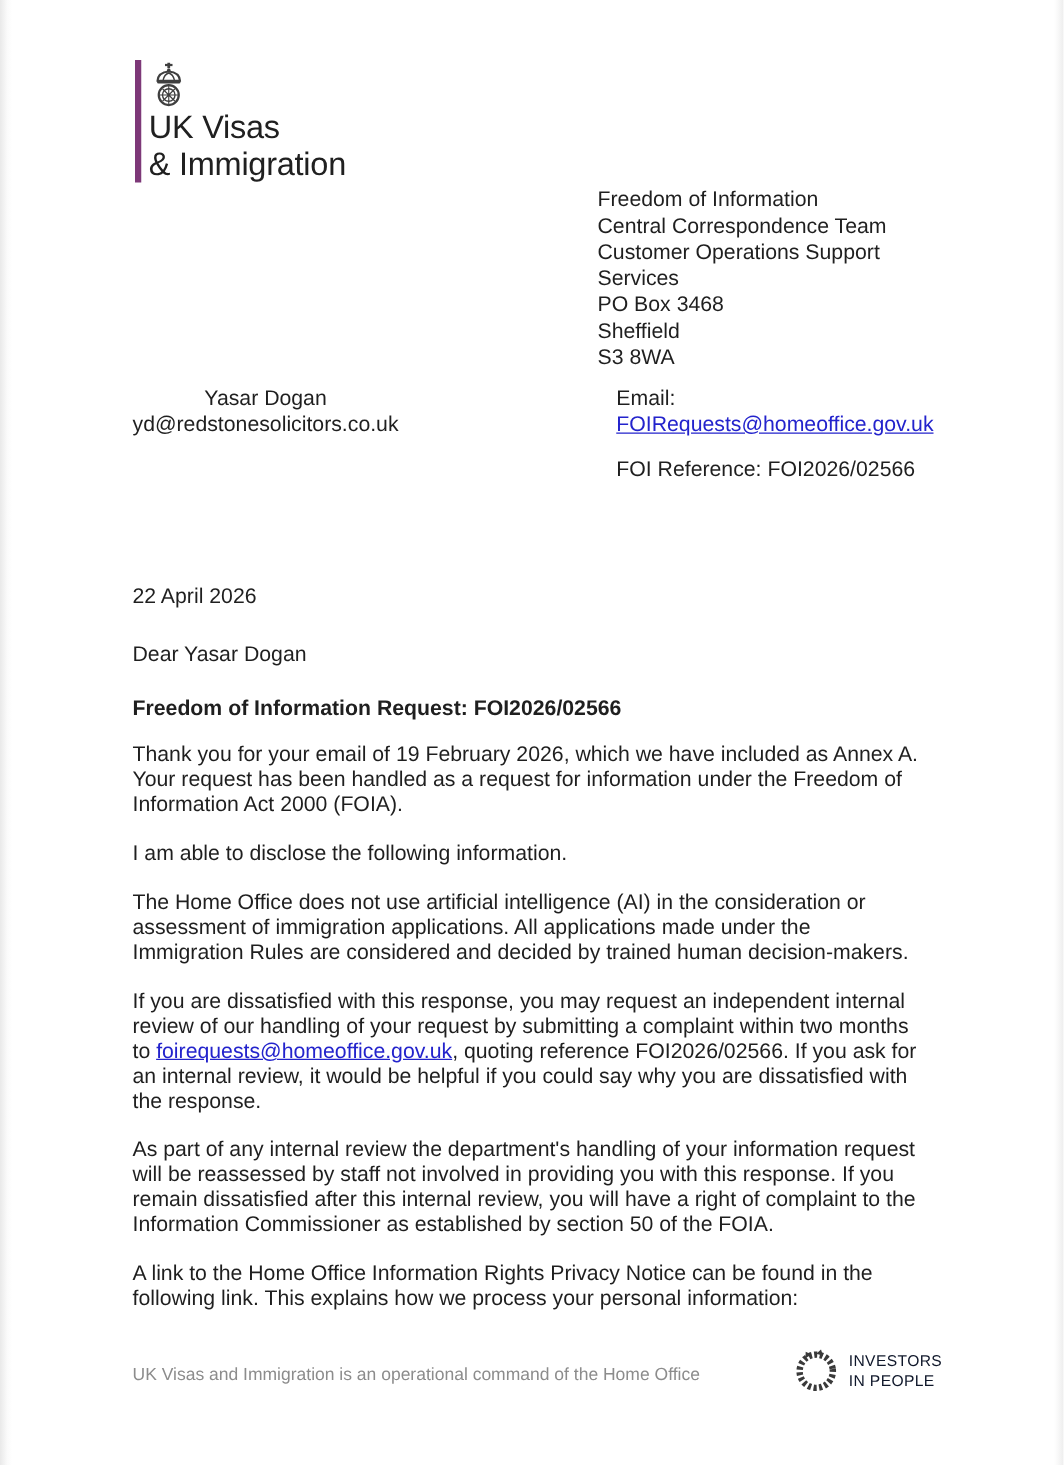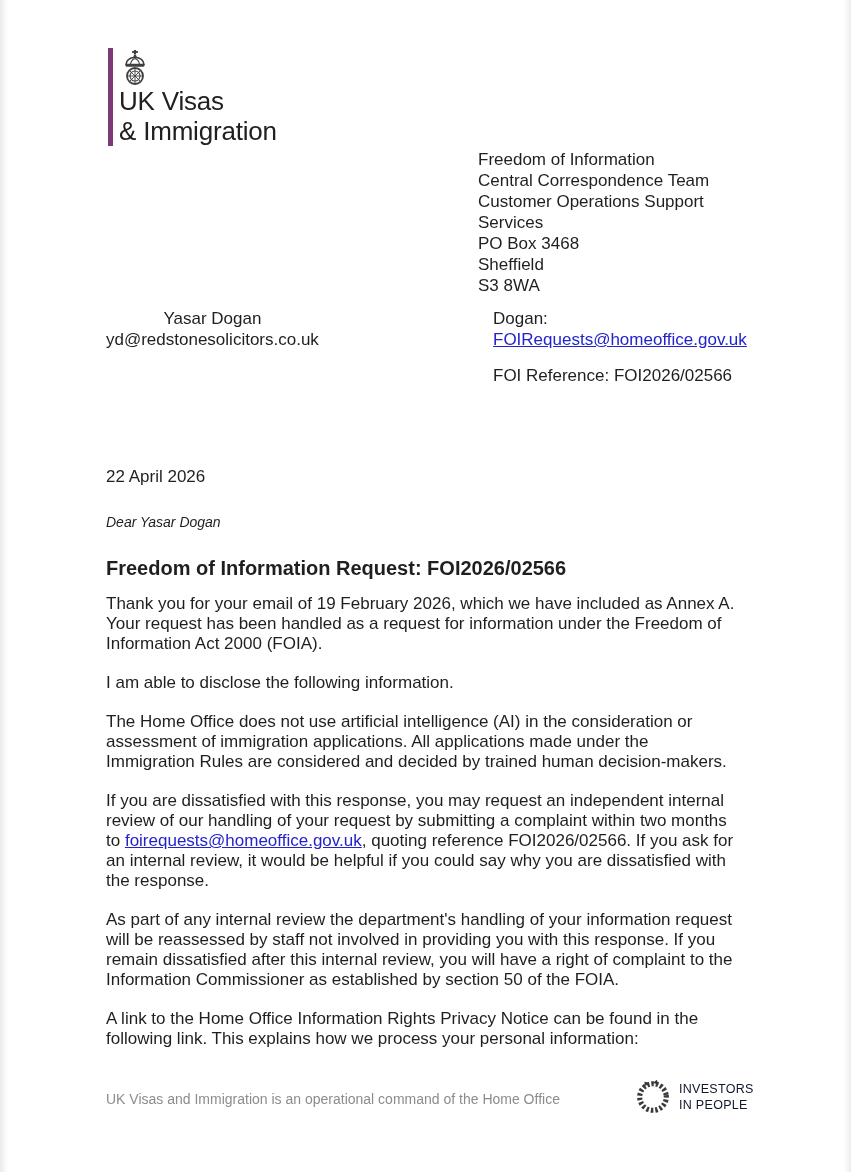--- a/index.html
+++ b/index.html
@@ -27,22 +27,22 @@
   
   .sender-address { position:absolute; left:478px; top:149px; font-size:17px; line-height:21px; color:#1f1f1f; }
   .recipient-block { position:absolute; left:106px; top:308px; font-size:17px; line-height:21px;text-align:center; }
   .email-block { position:absolute; left:493px; top:308px; font-size:17px; line-height:21px; }
   .foi-reference { position:absolute; left:493px; top:366px; font-size:17px; }
 
   a.email-link { color:#2323cc; text-decoration:underline; cursor:pointer; }
 
   
   .date-line { position:absolute; left:106px; top:467px; font-size:17px; }
-  .salutation { position:absolute; left:106px; top:514px; font-size:14px;font-style:italic; }
-  .subject-line { position:absolute; left:106px; top:557px; font-size:20px; font-weight:bold; }
+  .salutation { position:absolute; left:106px; top:514px; font-size:17px; }
+  .subject-line { position:absolute; left:106px; top:557px; font-size:17px; font-weight:bold; }
   .body-copy { position:absolute; left:106px; top:594px; width:644px; font-size:17px; line-height:20px; }
   .body-copy p { margin:0 12px 19px 0; }
 
   
   .footer-disclaimer { position:absolute; left:106px; top:1091px; font-size:14px; color:#8c8c8c; }
   .iip-logo { position:absolute; left:634px; top:1077px; width:116px; height:42px; }
   .iip-wreath { position:absolute; left:0; top:1px; }
   .iip-text { position:absolute; left:45px; top:4px; font-size:12.5px; font-weight:400; line-height:16px; color:#0f172a; letter-spacing:0.3px; }
 </style>
 </head>
@@ -84,21 +84,21 @@
     <div>Sheffield</div>
     <div>S3 8WA</div>
   </div>
 
   <div class="recipient-block">
     <div>Yasar Dogan</div>
     <div>yd@redstonesolicitors.co.uk</div>
   </div>
 
   <div class="email-block">
-    <div>Dogan:</div>
+    <div>Email:</div>
     <div><a class="email-link">FOIRequests@homeoffice.gov.uk</a></div>
   </div>
 
   <div class="foi-reference">FOI Reference: FOI2026/02566</div>
 
   <div class="date-line">22 April 2026</div>
   <div class="salutation">Dear Yasar Dogan</div>
   <div class="subject-line">Freedom of Information Request: FOI2026/02566</div>
 
   <div class="body-copy">

